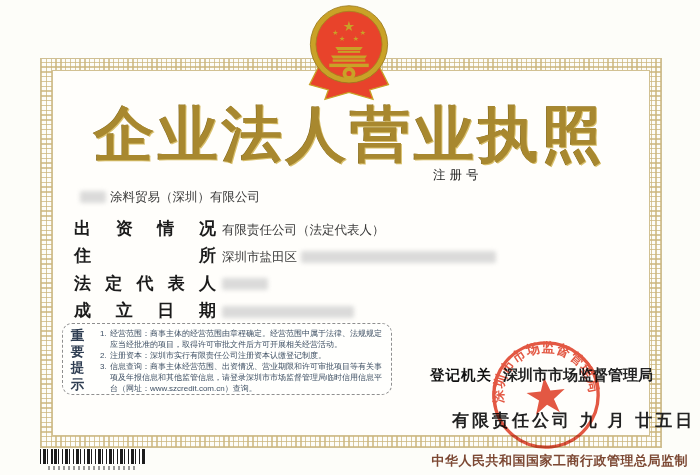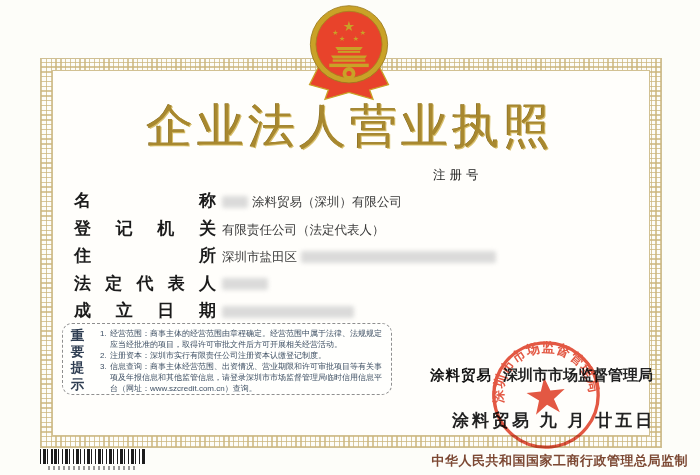--- a/index.html
+++ b/index.html
@@ -17,22 +17,22 @@
       repeating-linear-gradient(90deg, rgba(203,181,124,.75) 0 1.4px, transparent 1.4px 4.8px);
   }
   .frame-inner{
     position:absolute;inset:11px;background:#fffefb;border:1px solid #d2c193;
   }
   
   .emblem{position:absolute;left:306px;top:4px;width:86px;height:97px;z-index:3;}
   
   .title{
     position:absolute;left:0;right:0;top:95px;text-align:center;z-index:2;
-    font-family:"DejaVu Serif", serif;font-weight:normal;
-    font-size:47px;letter-spacing:4px;color:#a8882f;
+    font-family:"DejaVu Serif", serif;font-weight:bold;
+    font-size:60px;letter-spacing:4px;color:#a8882f;
     text-shadow:1px 1px 0 #d9c06d, -0.5px -0.5px 0 #7d651f;
     white-space:nowrap;
   }
   
   .regno{position:absolute;left:433px;top:167px;z-index:2;display:flex;align-items:baseline;}
   .regno .lab{font-size:12.5px;font-weight:400;letter-spacing:4px;color:#222;}
   .regno .num{font-size:12.5px;color:#333;margin-left:8px;letter-spacing:.5px;}
   
   .fields{position:absolute;left:74px;top:189px;width:460px;z-index:2;}
   .frow{display:flex;align-items:baseline;margin-bottom:8.5px;height:19px;}
@@ -121,25 +121,24 @@
 </div>
 
 <div class="title">企业法人营业执照</div>
 
 <div class="regno">
   <span class="lab">注册号</span>
 </div>
 
 <div class="fields">
   <div class="frow">
-    <span class="flabel">名称</span>
     <span class="fvalue"><span class="blur bw26"></span><span>涂料贸易（深圳）有限公司</span></span>
   </div>
   <div class="frow">
-    <span class="flabel">登记机关</span>
+    <span class="flabel">出资情况</span>
     <span class="fvalue">有限责任公司（法定代表人）</span>
   </div>
   <div class="frow">
     <span class="flabel">住所</span>
     <span class="fvalue"><span>深圳市盐田区</span><span class="blur bw195" style="margin-left:4px"></span></span>
   </div>
   <div class="frow">
     <span class="flabel">法定代表人</span>
     <span class="fvalue"><span class="blur bw46"></span></span>
   </div>
@@ -161,34 +160,34 @@
       <span class="notice-text">注册资本：深圳市实行有限责任公司注册资本认缴登记制度。</span>
     </div>
     <div class="notice-item">
       <span class="notice-num">3.</span>
       <span class="notice-text">信息查询：商事主体经营范围、出资情况、营业期限和许可审批项目等有关事项及年报信息和其他监管信息，请登录深圳市市场监督管理局临时信用信息平台（网址：www.szcredit.com.cn）查询。</span>
     </div>
   </div>
 </div>
 
 <div class="authority">
-  <span class="lab">涂料贸易</span>
+  <span class="lab">登记机关</span>
   <span class="val">深圳市市场监督管理局</span>
 </div>
 
 <div class="seal">
   <svg viewBox="0 0 120 120" width="118" height="118" aria-hidden="true">
     <circle cx="60" cy="60" r="53" fill="none" stroke="#df412a" stroke-width="3.4"></circle>
     <polygon points="60,42 64.9,56 79.5,56 67.6,64.8 72.2,78.8 60,70 47.8,78.8 52.4,64.8 40.5,56 55.1,56" fill="#df412a"></polygon>
     <defs>
       <path id="sealArc" d="M 16 60 A 44 44 0 0 1 104 60" fill="none"></path>
     </defs>
     <text font-size="13.5" fill="#df412a" font-weight="bold" letter-spacing="1">
       <textPath href="#sealArc" startOffset="50%" text-anchor="middle">深圳市市场监督管理局</textPath>
     </text>
   </svg>
 </div>
 
-<div class="issue-date">涂料贸易 九 月 廿五日</div>
+<div class="issue-date">有限责任公司 九 月 廿五日</div>
 
 <div class="barcode"></div>
 <div class="barcode-digits"></div>
 <div class="producer">中华人民共和国国家工商行政管理总局监制</div>
 
 </body></html>

